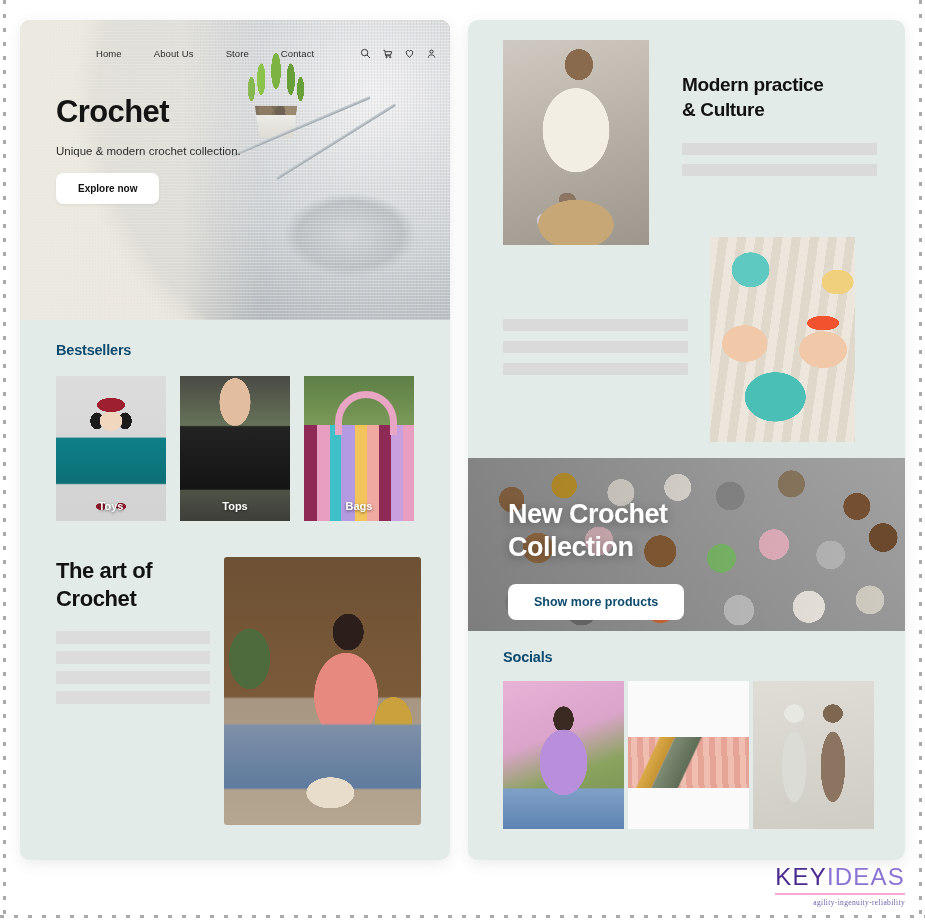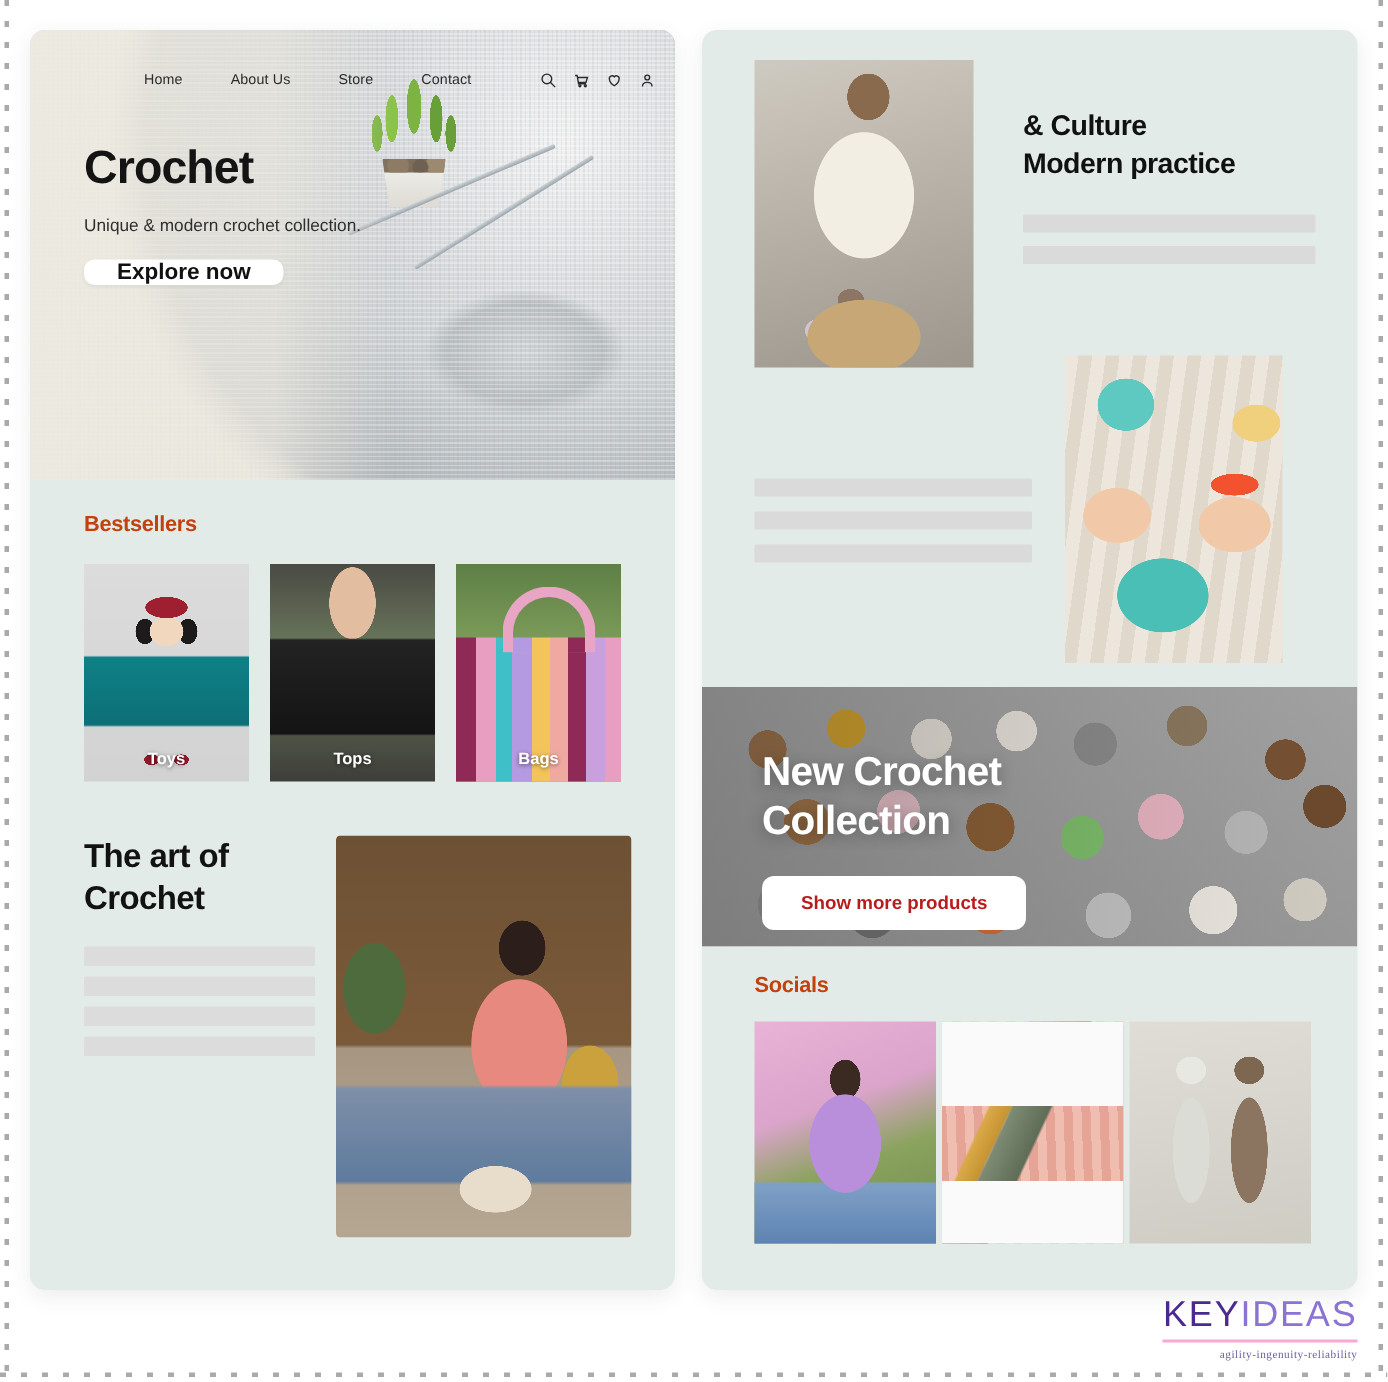--- a/index.html
+++ b/index.html
@@ -162,34 +162,34 @@
     margin-top: 14px;
     font-size: 11.5px;
     color: #2e2e2e;
   }
   .hero-btn {
     margin-top: 16px;
     display: inline-block;
     background: #ffffff;
     border: none;
     border-radius: 7px;
-    padding: 0 22px;
-    font-size: 15px;
+    padding: 10px 22px;
+    font-size: 10px;
     font-weight: 600;
     color: #111;
     font-family: inherit;
     cursor: pointer;
     box-shadow: 0 1px 3px rgba(0,0,0,.07);
   }
 
   
   .sec-title {
     font-size: 14.5px;
     font-weight: 800;
-    color: #c2410c;
+    color: #0c4a6e;
     letter-spacing: -.2px;
   }
   .bestsellers { padding: 22px 36px 0 36px; }
   .bs-grid {
     display: flex;
     gap: 14px;
     margin-top: 18px;
   }
   .bs-card {
     position: relative;
@@ -368,21 +368,21 @@
   }
   .collection-btn {
     margin-top: 20px;
     display: inline-block;
     background: #ffffff;
     border: none;
     border-radius: 8px;
     padding: 11px 26px;
     font-size: 12.5px;
     font-weight: 700;
-    color: #b91c1c;
+    color: #0c4a6e;
     font-family: inherit;
     cursor: pointer;
   }
 
   
   .socials { padding: 18px 22px 0 35px; }
   .soc-grid { display: flex; gap: 4px; margin-top: 16px; }
   .soc-card { width: 121px; height: 148px; overflow: hidden; }
   .soc-1 {
     background:
@@ -531,22 +531,22 @@
       </div>
 
     </div>
 
     <div class="panel panel-right">
 
       <div class="rp-top">
         <div class="rp-photo-woman"></div>
         <div class="rp-head">
           <div class="rp-title">
+            <div>Modern practice</div>
             <div>&amp; Culture</div>
-            <div>Modern practice</div>
           </div>
           <div class="rp-bars">
             <div class="rp-bar"></div>
             <div class="rp-bar"></div>
           </div>
         </div>
       </div>
 
       <div class="rp-mid">
         <div class="rp-mid-bars">

